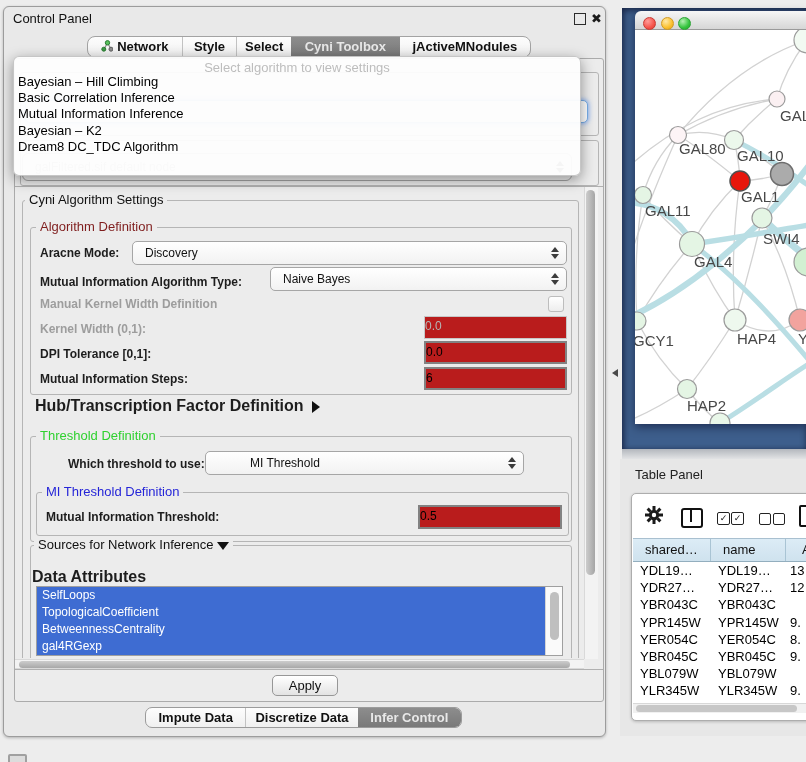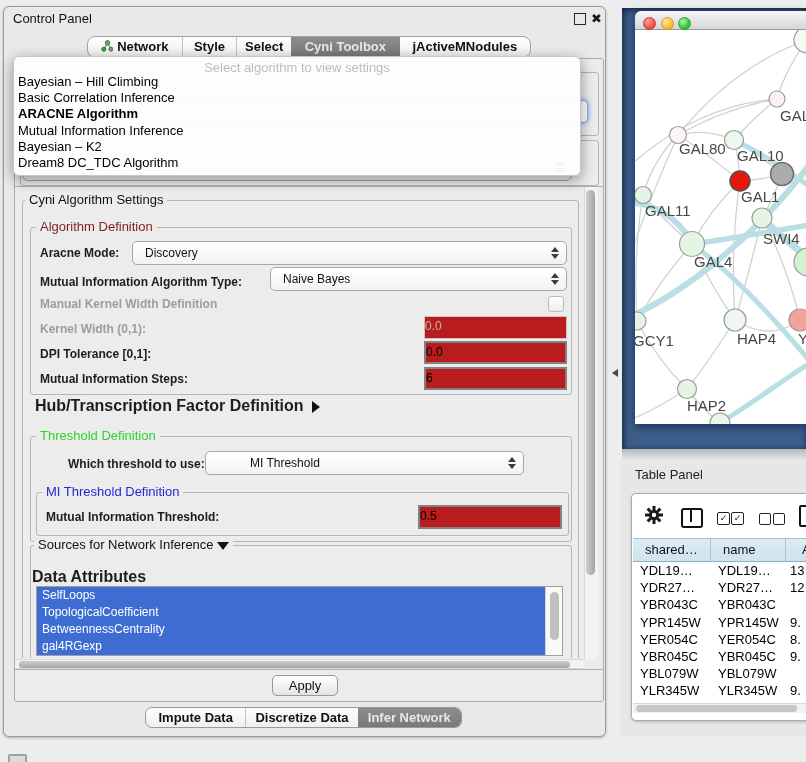--- a/index.html
+++ b/index.html
@@ -131,29 +131,28 @@
       <div class="abs" style="right:0;top:0;width:16px;height:68px;background:#fafafa;border-left:1px solid #d5d5d5;"></div>
       <div class="abs" style="right:3.5px;top:5px;width:9px;height:48px;border-radius:4.5px;background:#bfbfbf;"></div>
     </div>
   </div>
 
   <div class="abs" style="left:272px;top:675px;width:66px;height:21px;background:linear-gradient(#ffffff,#e3e3e3);border:1px solid #979797;border-radius:5px;text-align:center;font:400 13px/19px 'Liberation Sans',sans-serif;color:#111;box-sizing:border-box;">Apply</div>
 
   <div class="abs" style="left:145px;top:707px;width:317px;height:21px;display:flex;background:linear-gradient(#fdfdfd,#f0f0f0);border:1px solid #9b9b9b;border-radius:7px;overflow:hidden;box-sizing:border-box;">
     <div class="seg" style="width:100px;line-height:19px;"><span>Impute Data</span></div>
     <div class="seg" style="width:113px;line-height:19px;border-left:1px solid #c2c2c2;"><span>Discretize Data</span></div>
-    <div class="seg sel" style="width:104px;line-height:19px;"><span>Infer Network</span></div>
+    <div class="seg sel" style="width:104px;line-height:19px;"><span>Infer Control</span></div>
   </div>
 
   <div class="abs" style="left:13px;top:56px;width:568px;height:120px;background:rgba(253,253,253,0.96);border:1px solid rgba(130,130,130,0.45);border-radius:6px;box-shadow:0 4px 14px rgba(0,0,0,0.4);z-index:10;box-sizing:border-box;">
     <div class="abs" style="left:0;top:3px;width:100%;text-align:center;font:400 13px/15px 'Liberation Sans',sans-serif;color:#bdbdbd;">Select algorithm to view settings</div>
     <div class="abs" style="left:4px;top:17px;font:400 13px/16.2px 'Liberation Sans',sans-serif;color:#000;">
       <div>Bayesian – Hill Climbing</div>
       <div>Basic Correlation Inference</div>
-      <div style="font-weight:700;">ARACNE Algorithm</div>
       <div>Mutual Information Inference</div>
       <div>Bayesian – K2</div>
       <div>Dream8 DC_TDC Algorithm</div>
     </div>
   </div>
 
   <div class="abs" style="left:8px;top:754px;width:15px;height:12px;border:2px solid #a0a0a0;border-radius:2px;background:#dcdcdc;"></div>
 
   <div class="abs" style="left:612px;top:369px;width:0;height:0;border-top:4px solid transparent;border-bottom:4px solid transparent;border-right:6px solid #4a4a4a;"></div>
 

